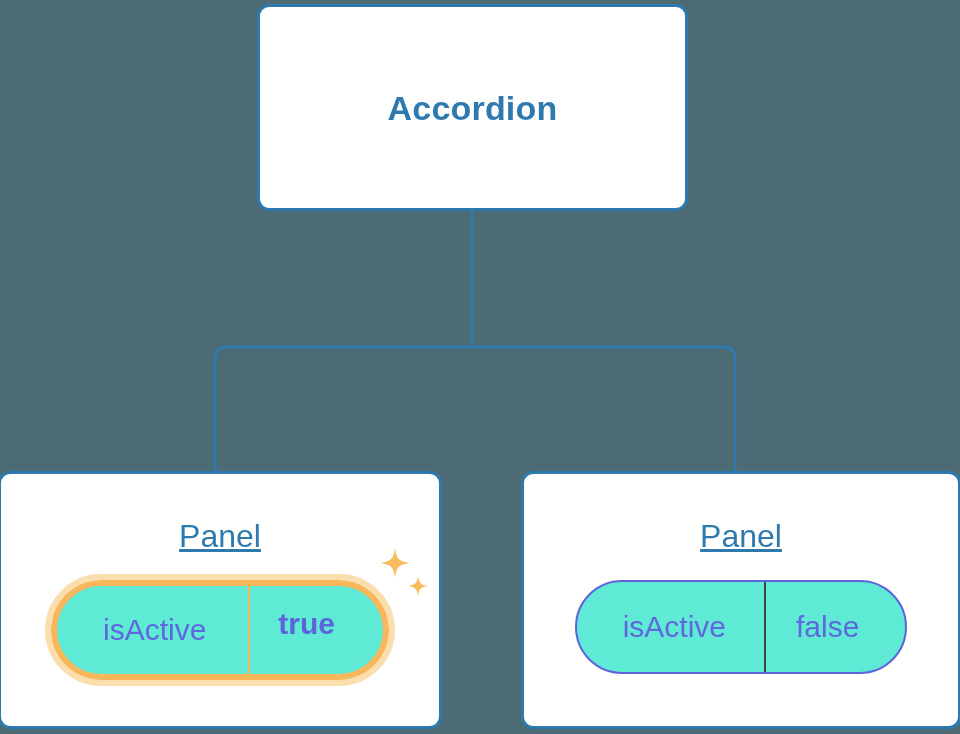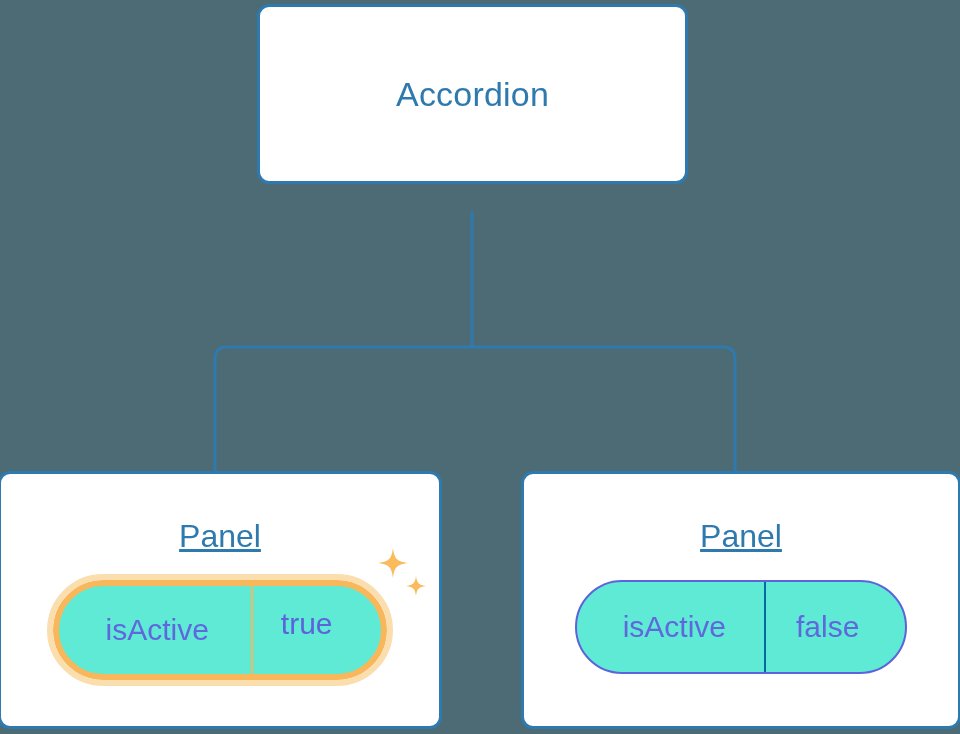--- a/index.html
+++ b/index.html
@@ -39,22 +39,23 @@
     display: flex;
     flex-direction: column;
     align-items: center;
   }
 
   
   #node-accordion {
     left: 257px;
     top: 4px;
     width: 431px;
-    height: 180px;
+    height: 207px;
     justify-content: center;
+    font-weight: bold;
   }
   .root-title {
     font-size: 34px;
     color: #2e7aae;
     letter-spacing: 0.2px;
     line-height: 1;
   }
 
   
   .panel-node {
@@ -103,42 +104,42 @@
   }
   .pill.plain .pill-key {
     padding: 0 38px 0 46px;
     font-size: 30px;
     color: #6067dd;
   }
   .pill.plain .pill-val {
     padding: 0 46px 0 30px;
     font-size: 30px;
     color: #6067dd;
-    border-left: 2px solid #0369a1;
+    border-left: 2px solid #404040;
   }
 
   
   .pill-wrap {
     position: relative;
     display: inline-block;
   }
   .pill.highlight {
     border: 6px solid #f8b75a;
     outline: 6px solid #fbdeae;
     height: 100px;
   }
   .pill.highlight .pill-key {
     padding: 0 34px 0 46px;
     font-size: 30px;
     color: #6067dd;
   }
   .pill.highlight .pill-val {
     padding: 0 48px 12px 28px;
     font-size: 30px;
-    font-weight: normal;
+    font-weight: bold;
     color: #5c63db;
     border-left: 2px solid #f8b75a;
     margin-left: 8px;
   }
 
   
   .sparkles {
     position: absolute;
     right: -46px;
     top: -34px;

